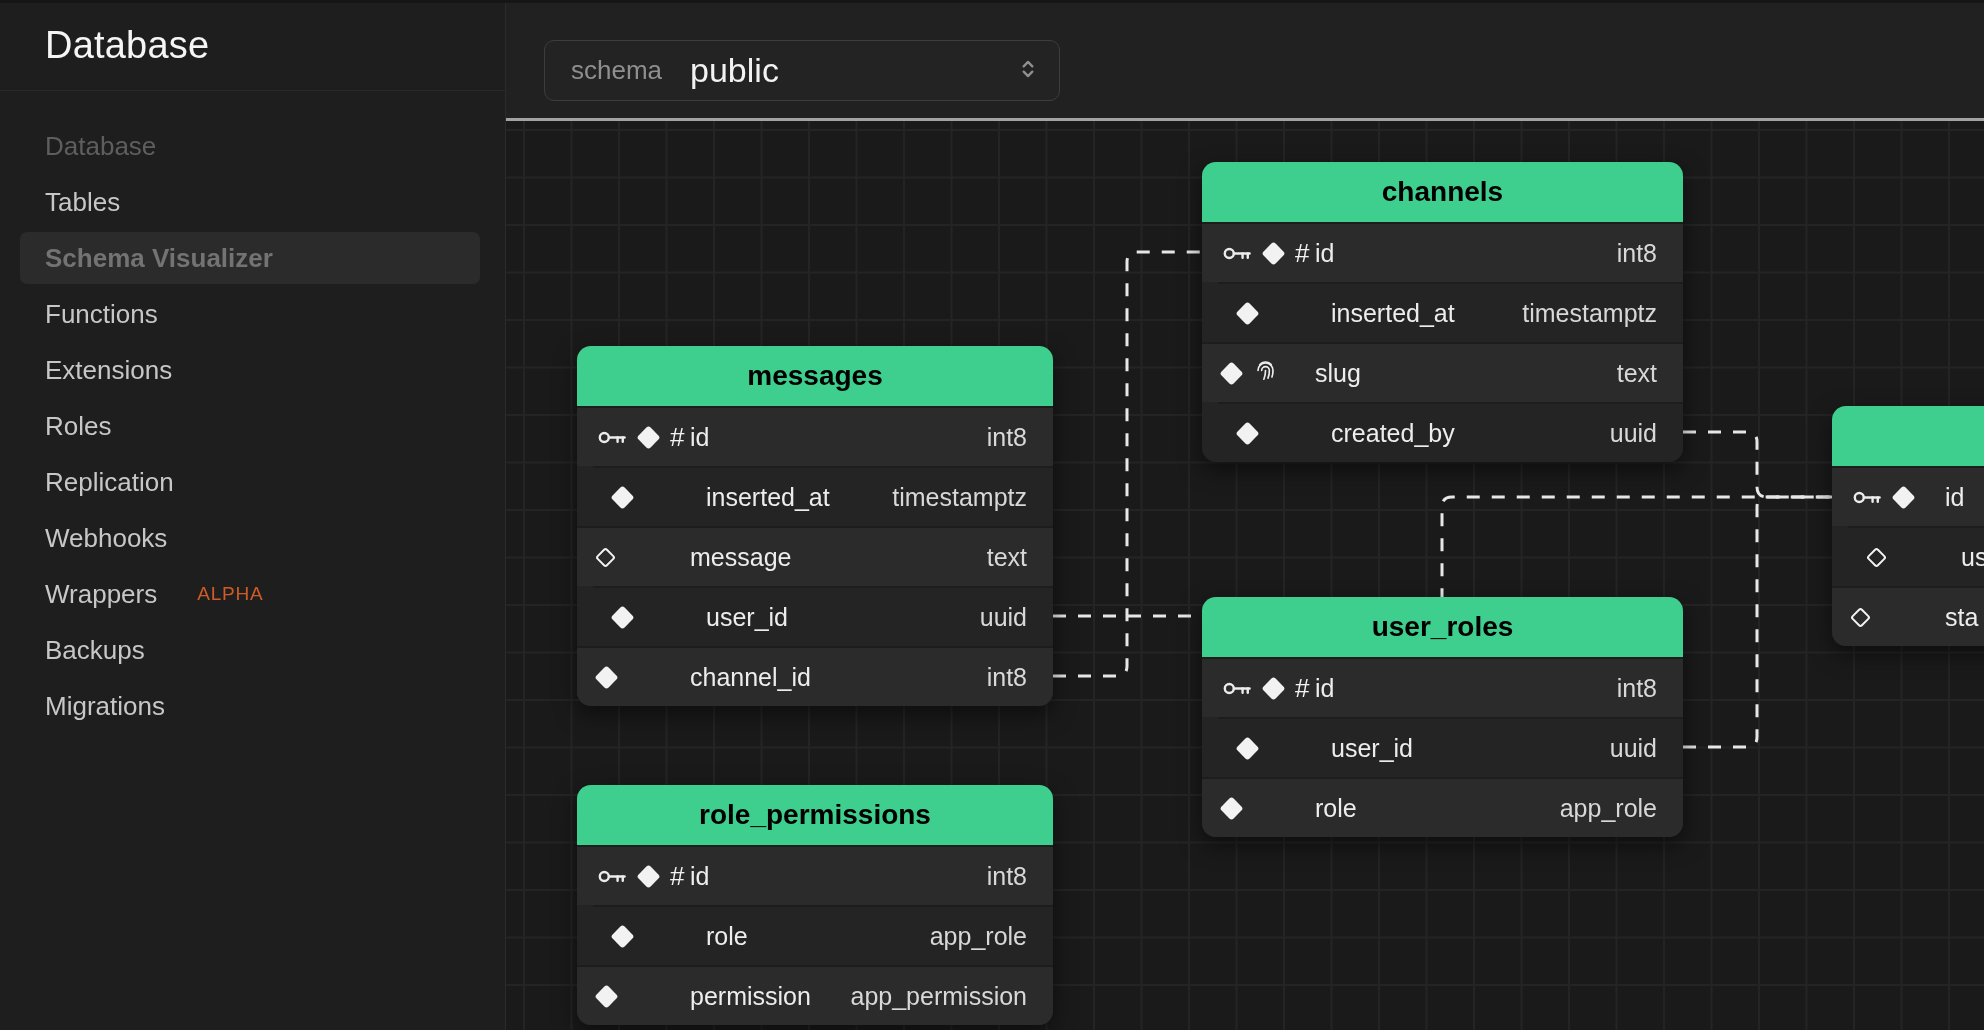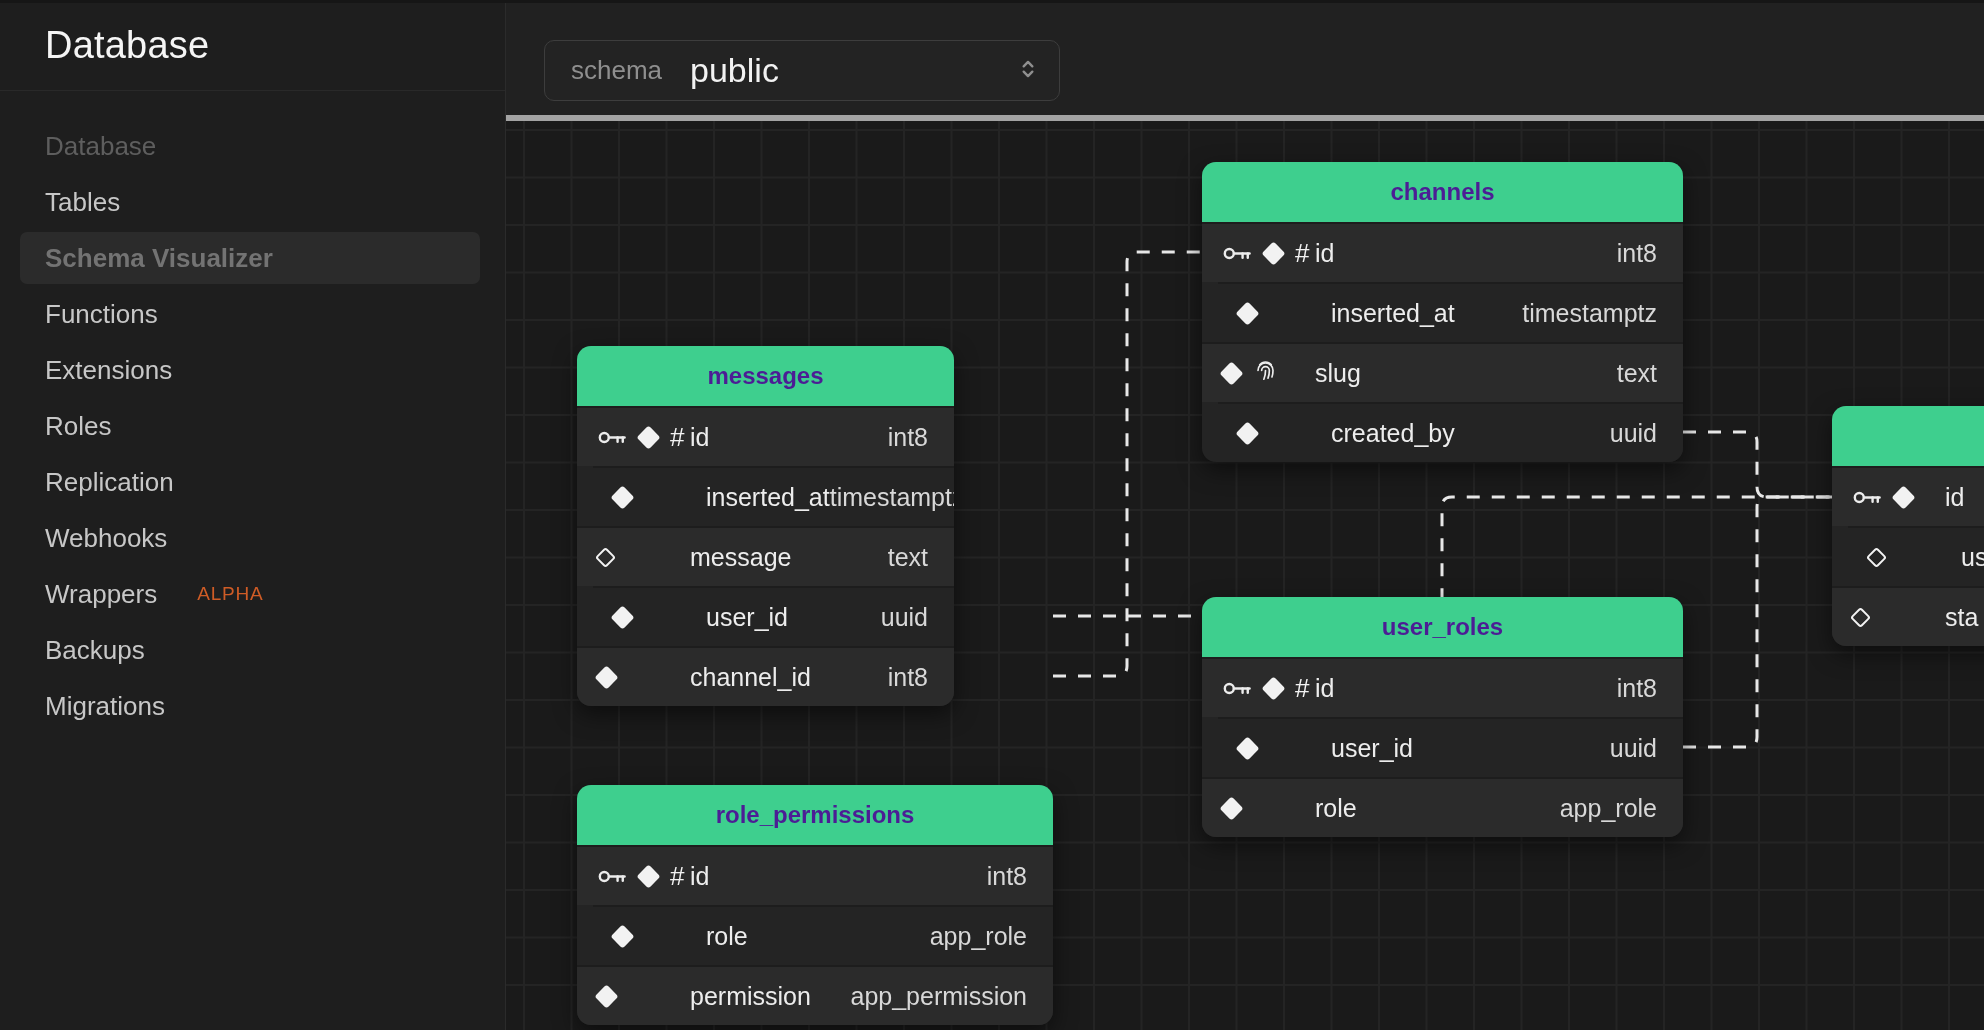--- a/index.html
+++ b/index.html
@@ -17,21 +17,21 @@
 
   #edges { position:absolute; left:0; top:0; width:1984px; height:1030px;
     pointer-events:none; z-index:2; }
   #edges path { fill:none; stroke:#e7e7e7; stroke-width:3;
     stroke-dasharray:13 12; }
 
   
   .tbl { position:absolute; z-index:3; border-radius:14px; overflow:hidden;
     box-shadow:0 8px 22px rgba(0,0,0,.5); background:#242424; }
   .tbl-header { height:60px; display:flex; align-items:center; justify-content:center;
-    font-size:24px; font-weight:bold; color:#4c1d95; }
+    font-size:28px; font-weight:bold; color:#000000; }
   .tbl-row { height:60px; display:flex; align-items:center;
     border-top:2px solid #1d1d1d; font-size:25px; }
   .tbl-row.odd  { background:#2b2b2b; }
   .tbl-row.even { background:#242424;margin-left:16px; }
   .row-icons { display:inline-flex; align-items:center; gap:13px;
     padding-left:21px; min-width:113px; }
   .col-name { color:#ededed; white-space:nowrap; }
   .col-type { margin-left:auto; padding-right:26px; color:#d8d8d8; white-space:nowrap; }
 
   .ic-diamond-filled { width:17px; height:17px; background:#f2f2f2;
@@ -51,21 +51,21 @@
   .nav-item { height:56px; display:flex; align-items:center; padding-left:45px;
     font-size:26px; color:#c7c7c7; cursor:pointer; position:relative; }
   .nav-item.muted { color:#5e5e5e; }
   .nav-item.selected { color:#737373; font-weight:bold; }
   .nav-item.selected::before { content:""; position:absolute; left:20px; right:25px;
     top:2px; bottom:2px; background:#2b2b2b; border-radius:7px; z-index:-1; }
   .nav-badge { margin-left:40px; font-size:19px; letter-spacing:.8px; color:#cf5c26; }
 
   
   #topbar { position:absolute; left:506px; top:0; right:0; height:121px;
-    background:#212121; border-bottom:6px solid #a3a3a3; z-index:5; }
+    background:#212121; border-bottom:3px solid #a3a3a3; z-index:5; }
   #schema-select { position:absolute; left:38px; top:40px; width:516px; height:61px;
     background:#232323; border:1px solid #3d3d3d; border-radius:10px;
     display:flex; align-items:center; padding-left:26px; cursor:pointer; }
   #schema-label { color:#8f8f8f; font-size:26px; }
   #schema-value { color:#f2f2f2; font-size:34px; font-weight:500; margin-left:28px; }
   #schema-chevron { position:absolute; right:18px; top:50%; transform:translateY(-50%); }
 
   .topstrip { position:absolute; left:0; top:0; width:100%; height:3px;
     background:#161616; z-index:6; }
 </style>
@@ -78,21 +78,21 @@
   <div id="canvas"></div>
 
   <svg id="edges">
       <path d="M1053 676 H1117 Q1127 676 1127 666 V262 Q1127 252 1137 252 H1202" stroke="#e7e7e7"></path>
       <path d="M1053 616 H1432 Q1442 616 1442 606 V507 Q1442 497 1452 497 H1832" stroke="#e7e7e7"></path>
       <path d="M1683 432 H1747 Q1757 432 1757 442 V487 Q1757 497 1767 497 H1832" stroke="#e7e7e7"></path>
       <path d="M1683 747 H1747 Q1757 747 1757 737 V507 Q1757 497 1767 497 H1832" stroke="#e7e7e7"></path>
     </svg>
 
   <div id="tables-layer">
-      <div class="tbl" style="left: 577px; top: 346px; width: 377px;">
+      <div class="tbl" style="left: 577px; top: 346px; width: 476px;">
         <div class="tbl-header" style="background: rgb(62, 207, 142);">
           <span>messages</span>
         </div>
         <div class="tbl-row odd">
           <span class="row-icons">
             <span class="ic-svg"><svg width="29" height="17" viewBox="0 0 24 14" fill="none" stroke="#ececec" stroke-width="2" stroke-linecap="round">
                 <circle cx="5.2" cy="7" r="3.7"></circle>
                 <path d="M9.2 7 H22"></path>
                 <path d="M16.2 7 v3.6"></path>
                 <path d="M20.5 7 v3.6"></path>

